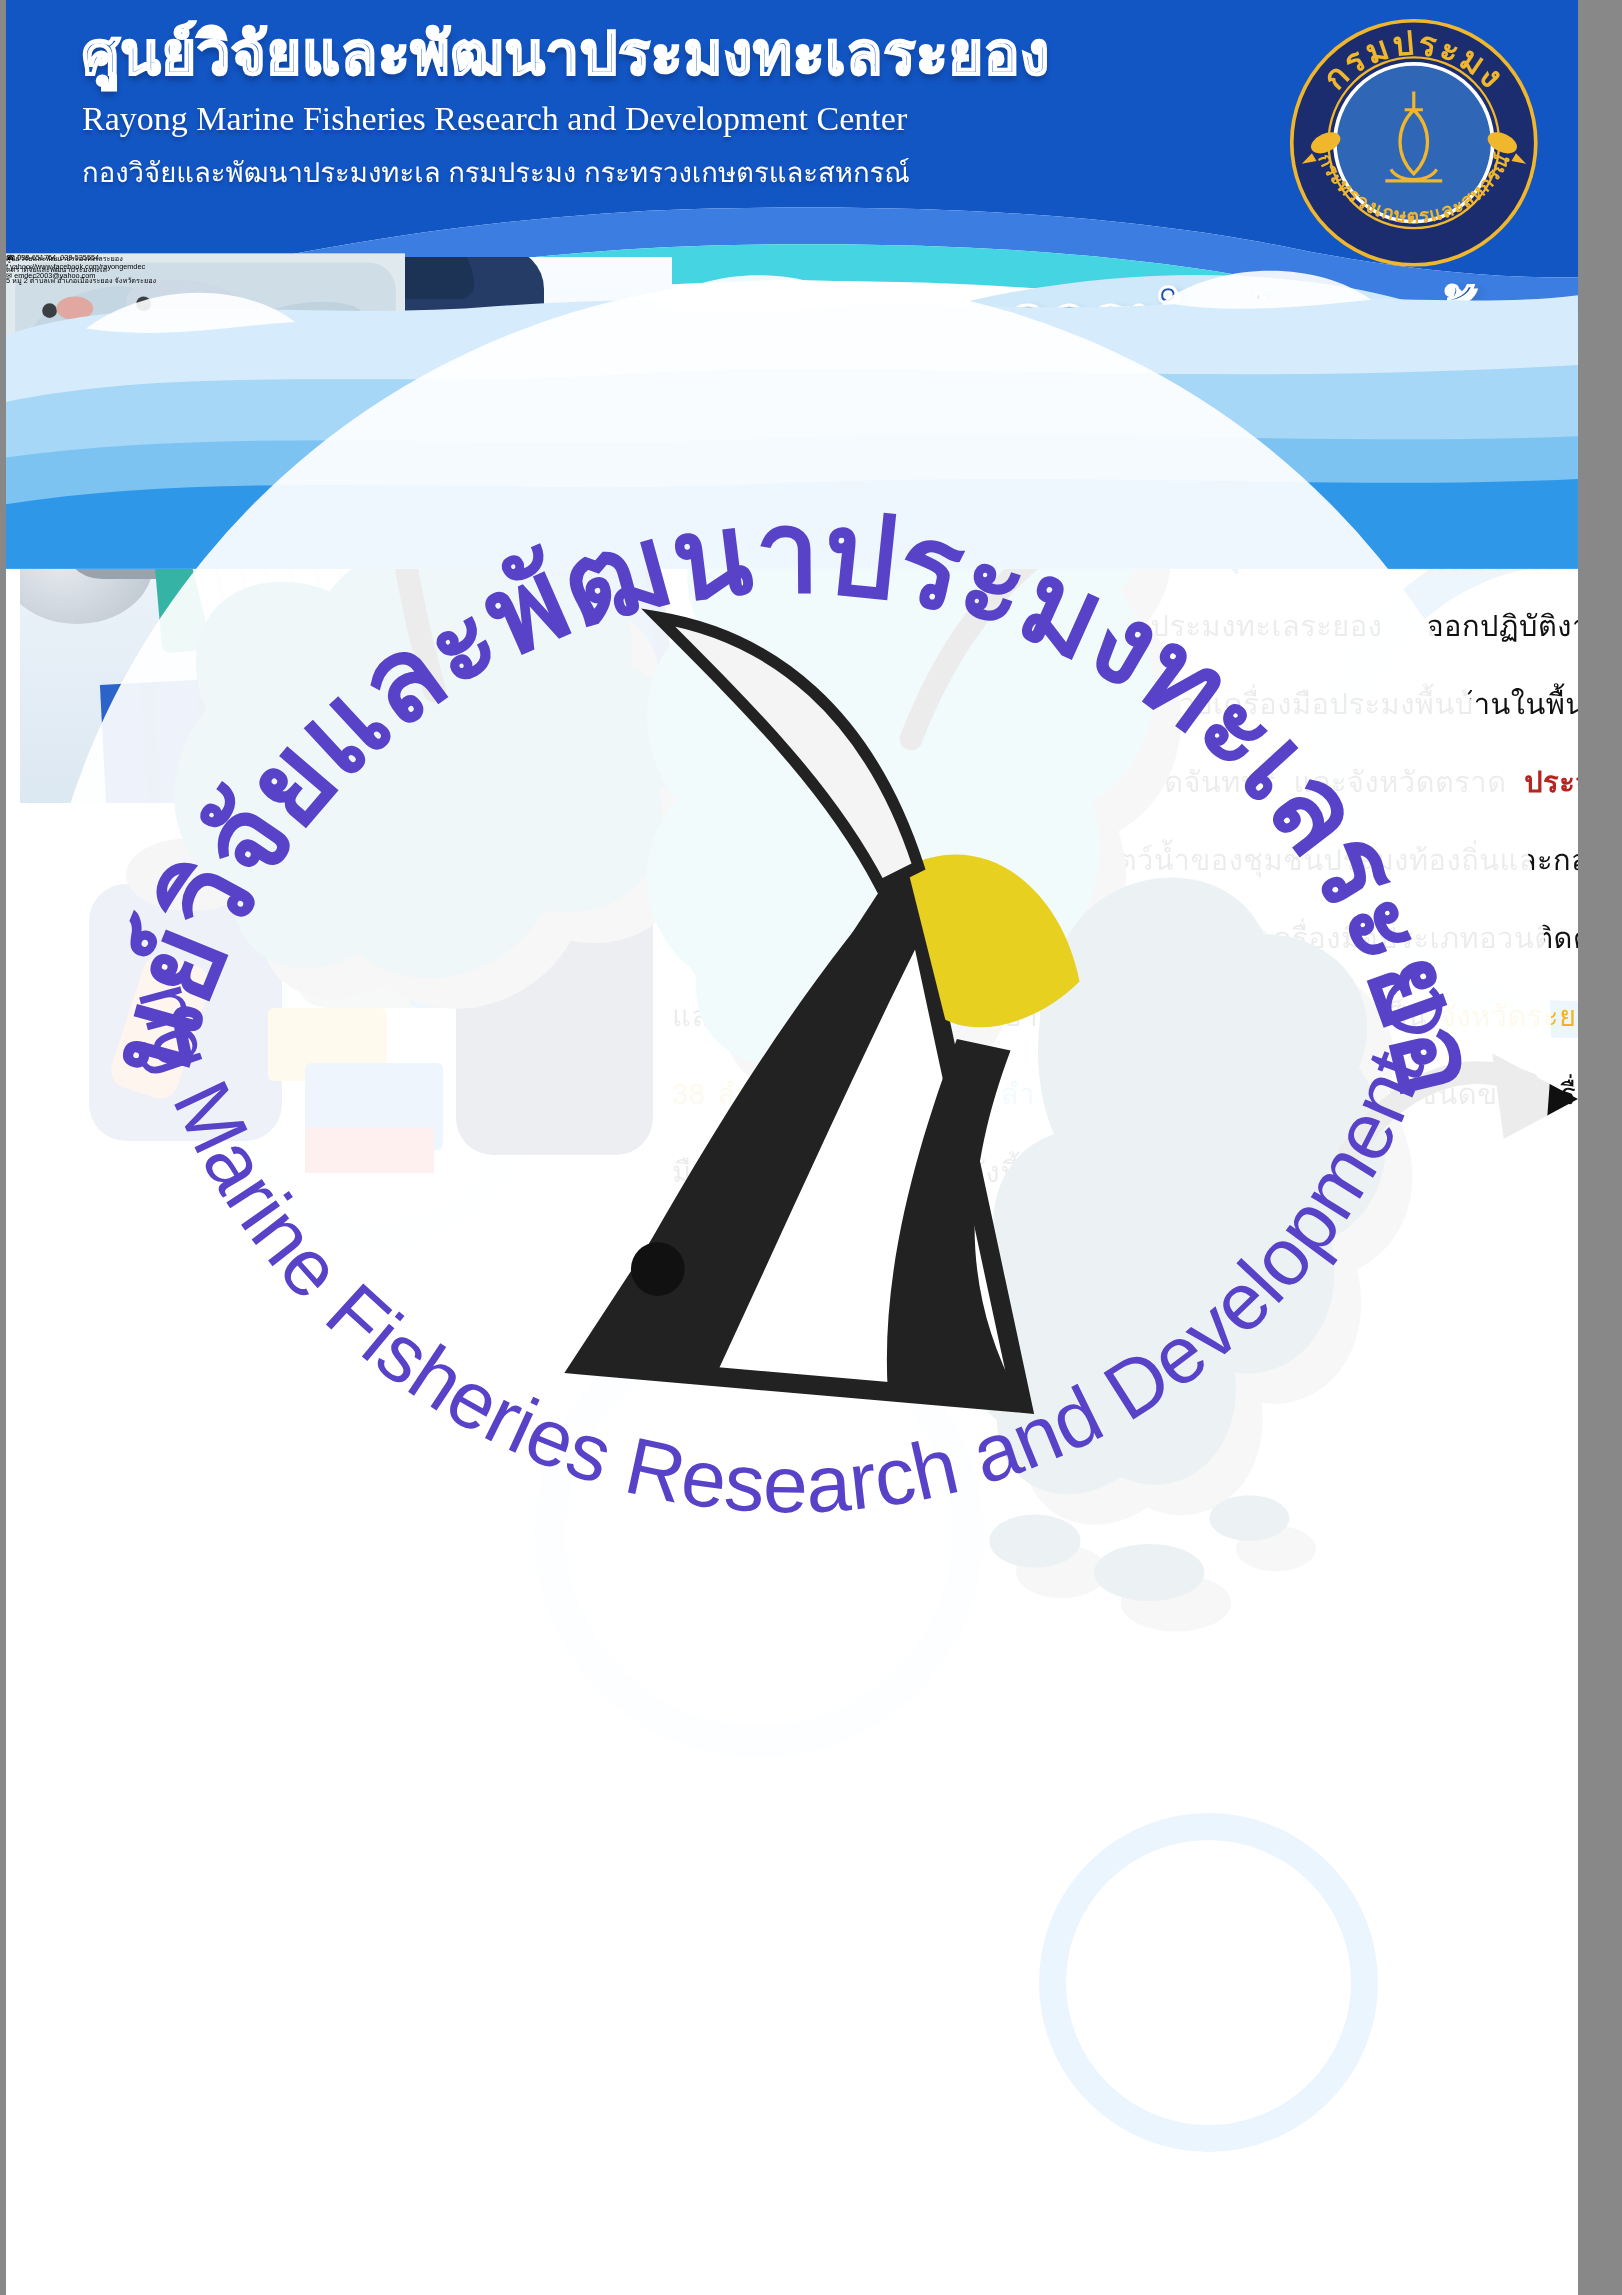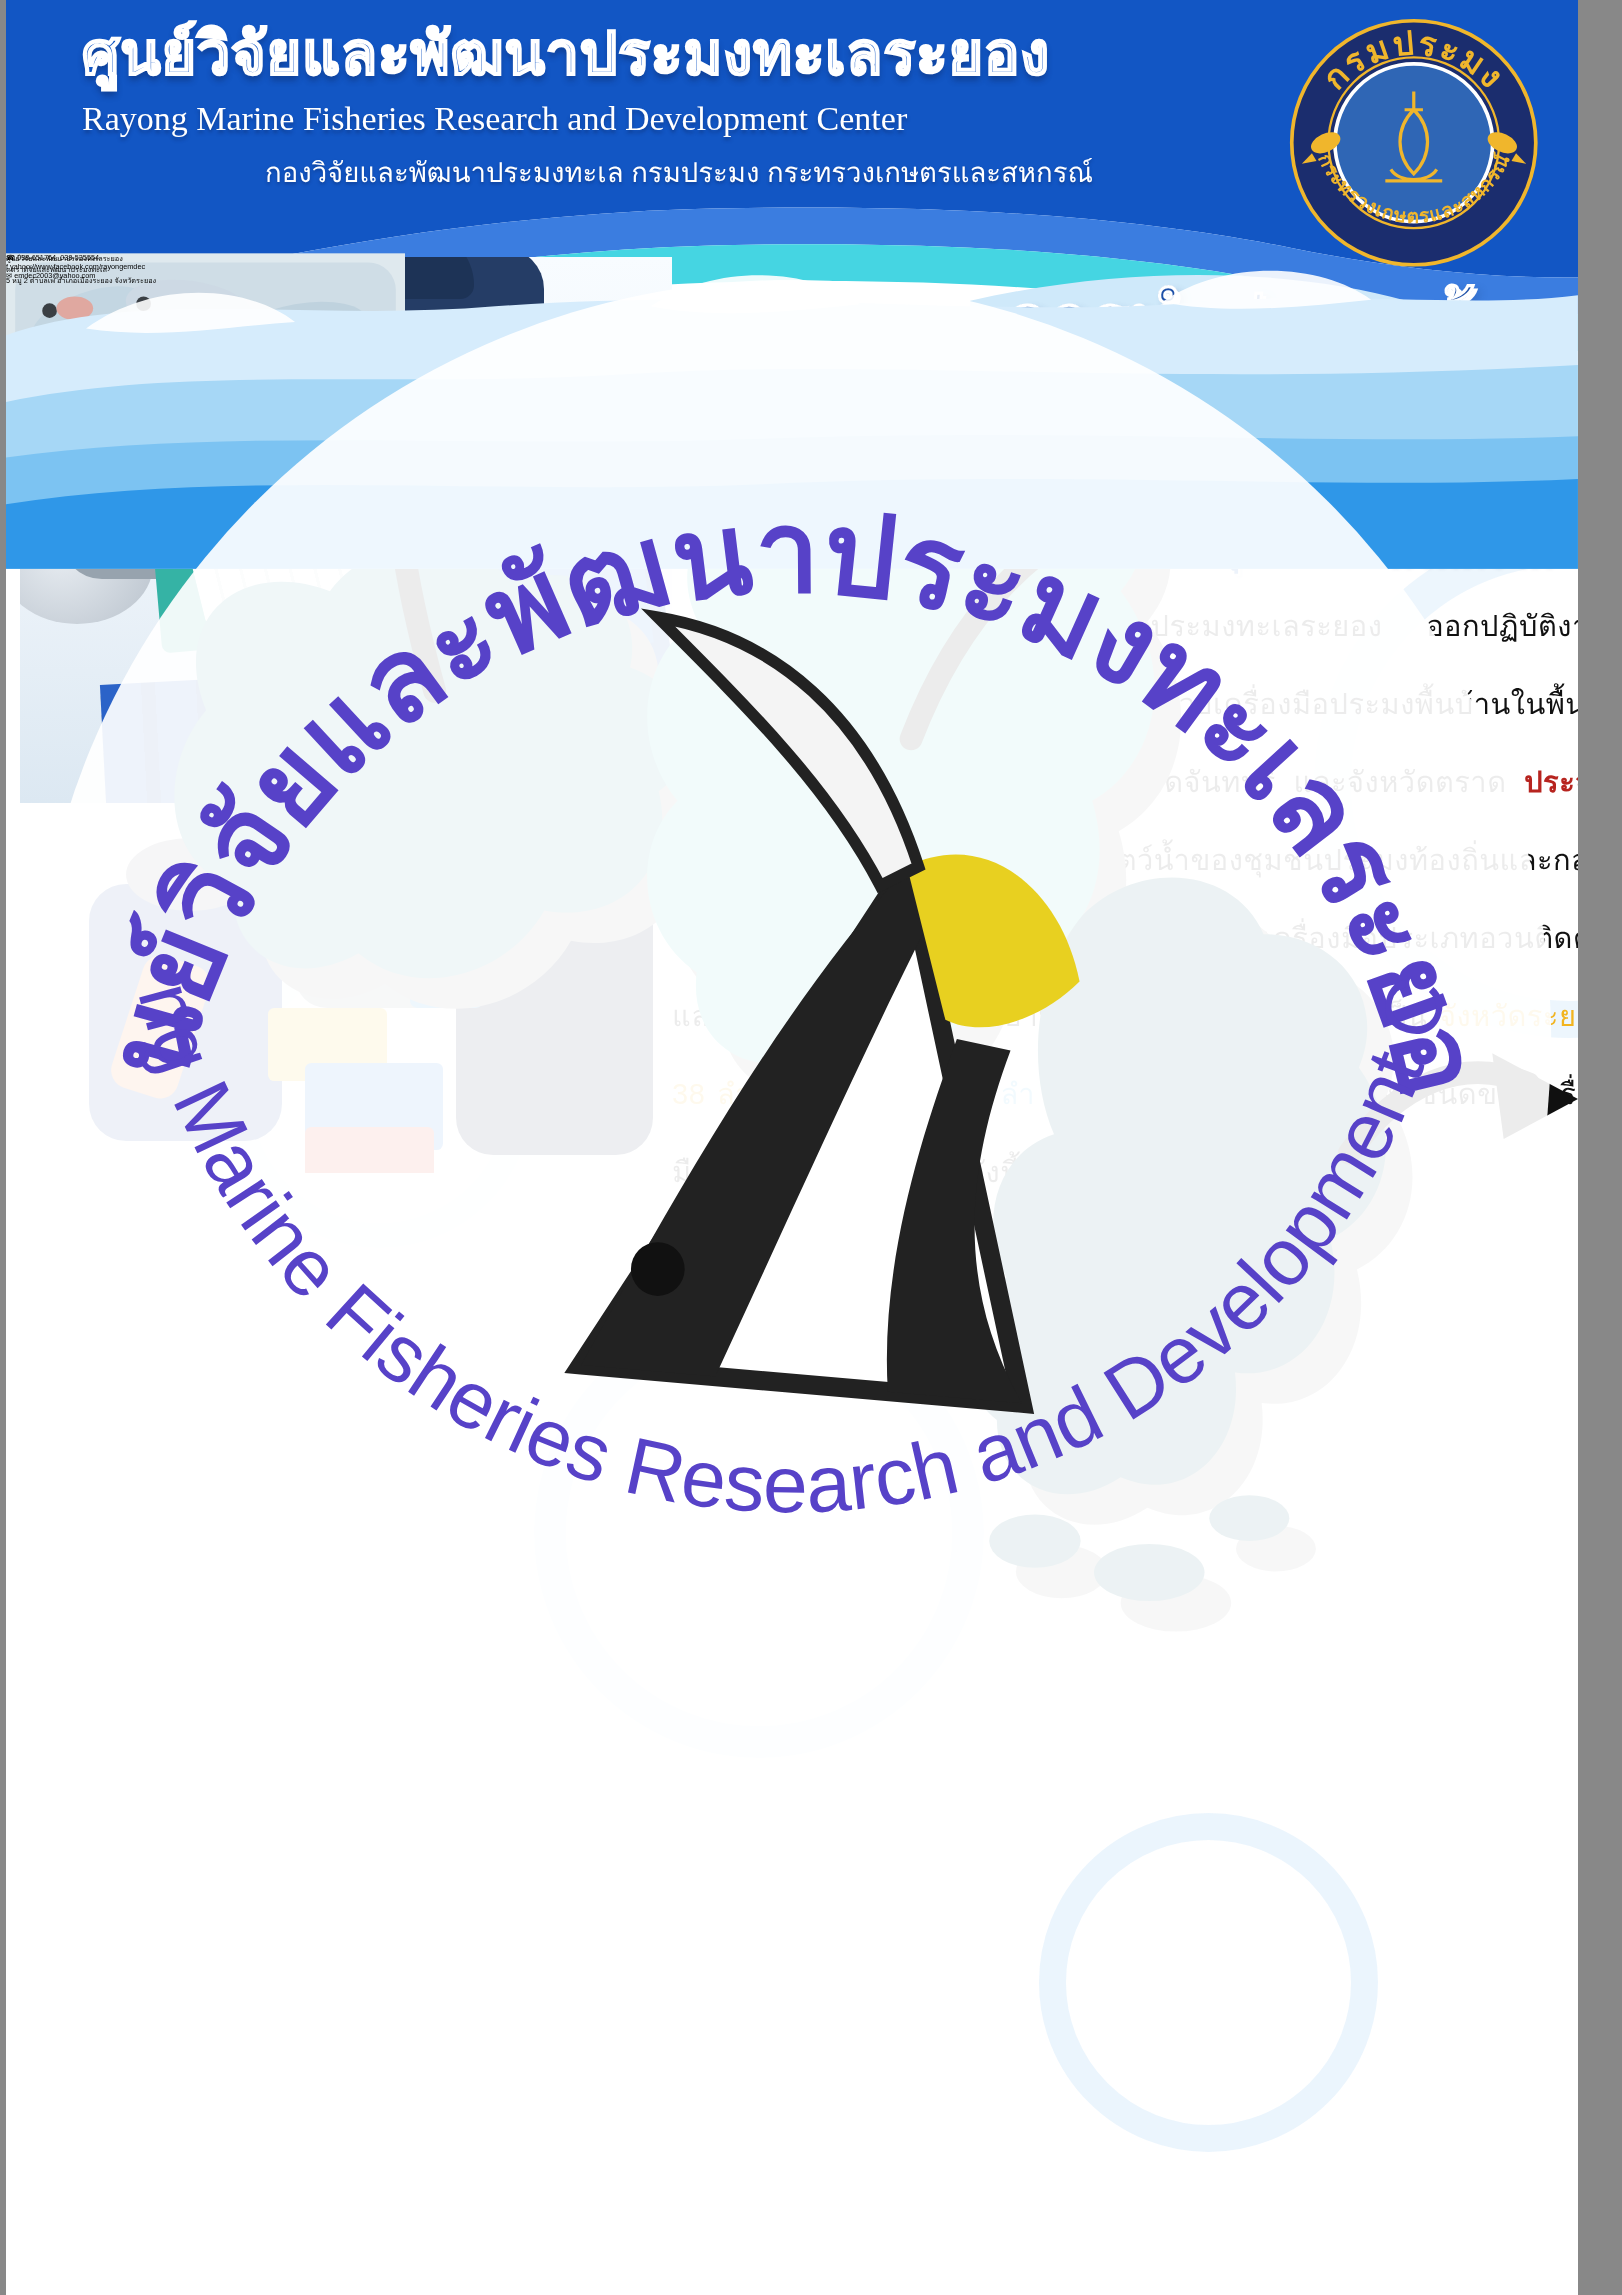--- a/index.html
+++ b/index.html
@@ -14,21 +14,21 @@
   #ring3{left:220px;top:941px;width:257px;height:257px;border-width:25px;border-color:rgba(200,228,250,.28);}
   #ring4{left:1033px;top:1813px;width:285px;height:285px;border-width:27.5px;border-color:rgba(190,222,248,.30);}
 
   
   #header-waves{left:0;top:0;width:1623px;height:597px;}
   #header-text{left:76px;top:18.4px;width:1194px;color:#ffffff;}
   #header-title-th{font-size:59px;font-weight:800;letter-spacing:0.9px;color:#1256c4;
       -webkit-text-stroke:2.3px #ffffff;text-shadow:0 4.6px 6.4px rgba(10,30,80,.45);line-height:1.25;}
   #header-title-en{font-family:"Liberation Serif", serif;font-size:34px;margin-top:8.3px;
       text-shadow:0 2.8px 3.7px rgba(10,30,80,.4);}
-  #header-sub-th{font-size:27.5px;font-weight:300;margin-top:12px;text-shadow:0 2.3px 3.2px rgba(10,30,80,.4);text-align:center;}
+  #header-sub-th{font-size:27.5px;font-weight:300;margin-top:12px;text-shadow:0 2.3px 3.2px rgba(10,30,80,.4);}
   #dept-logo{left:1283px;top:18.4px;width:250px;height:250px;}
 
   
   #hero{right:25px;top:262px;width:1102px;text-align:right;transform:skewX(-4deg);}
   .hero-line{font-size:73px;font-weight:800;color:#1d50a8;line-height:1.62;
       -webkit-text-stroke:0.9px #ffffff;
       text-shadow:3.7px 3.7px 0 #ffffff, 6.4px 6.4px 8.3px rgba(30,60,120,.30);}
   #hero-sub{right:27.5px;top:518px;width:1056px;text-align:right;font-size:39px;font-weight:800;}
   #hero-sub span{text-shadow:2.3px 2.3px 0 #ffffff,3.7px 3.7px 4.6px rgba(30,60,120,.25);}
   .c-yellow{color:#f2b41f;} .c-blue{color:#1e67c5;} .c-lblue{color:#5ec1ee;}

